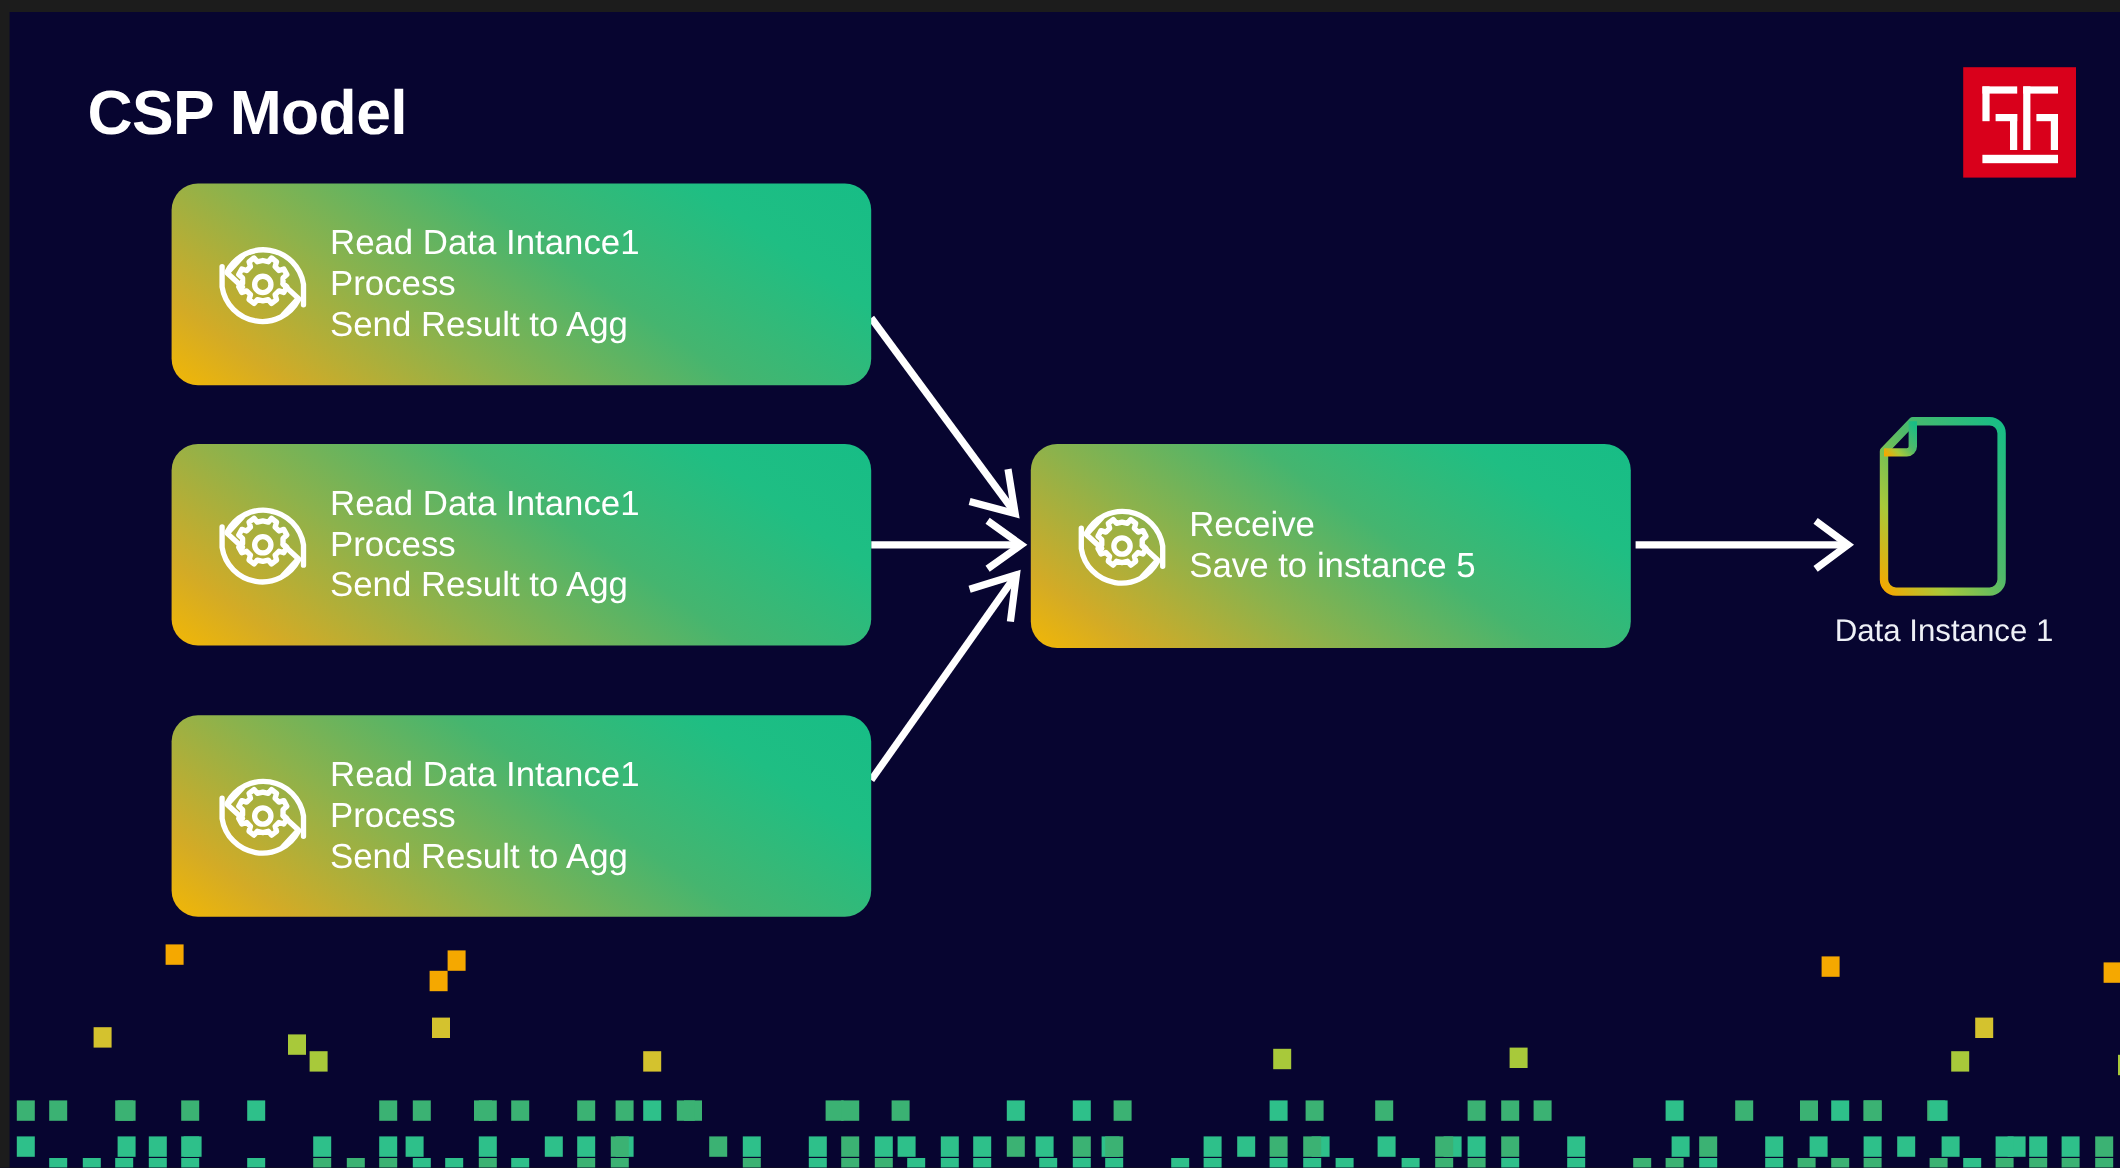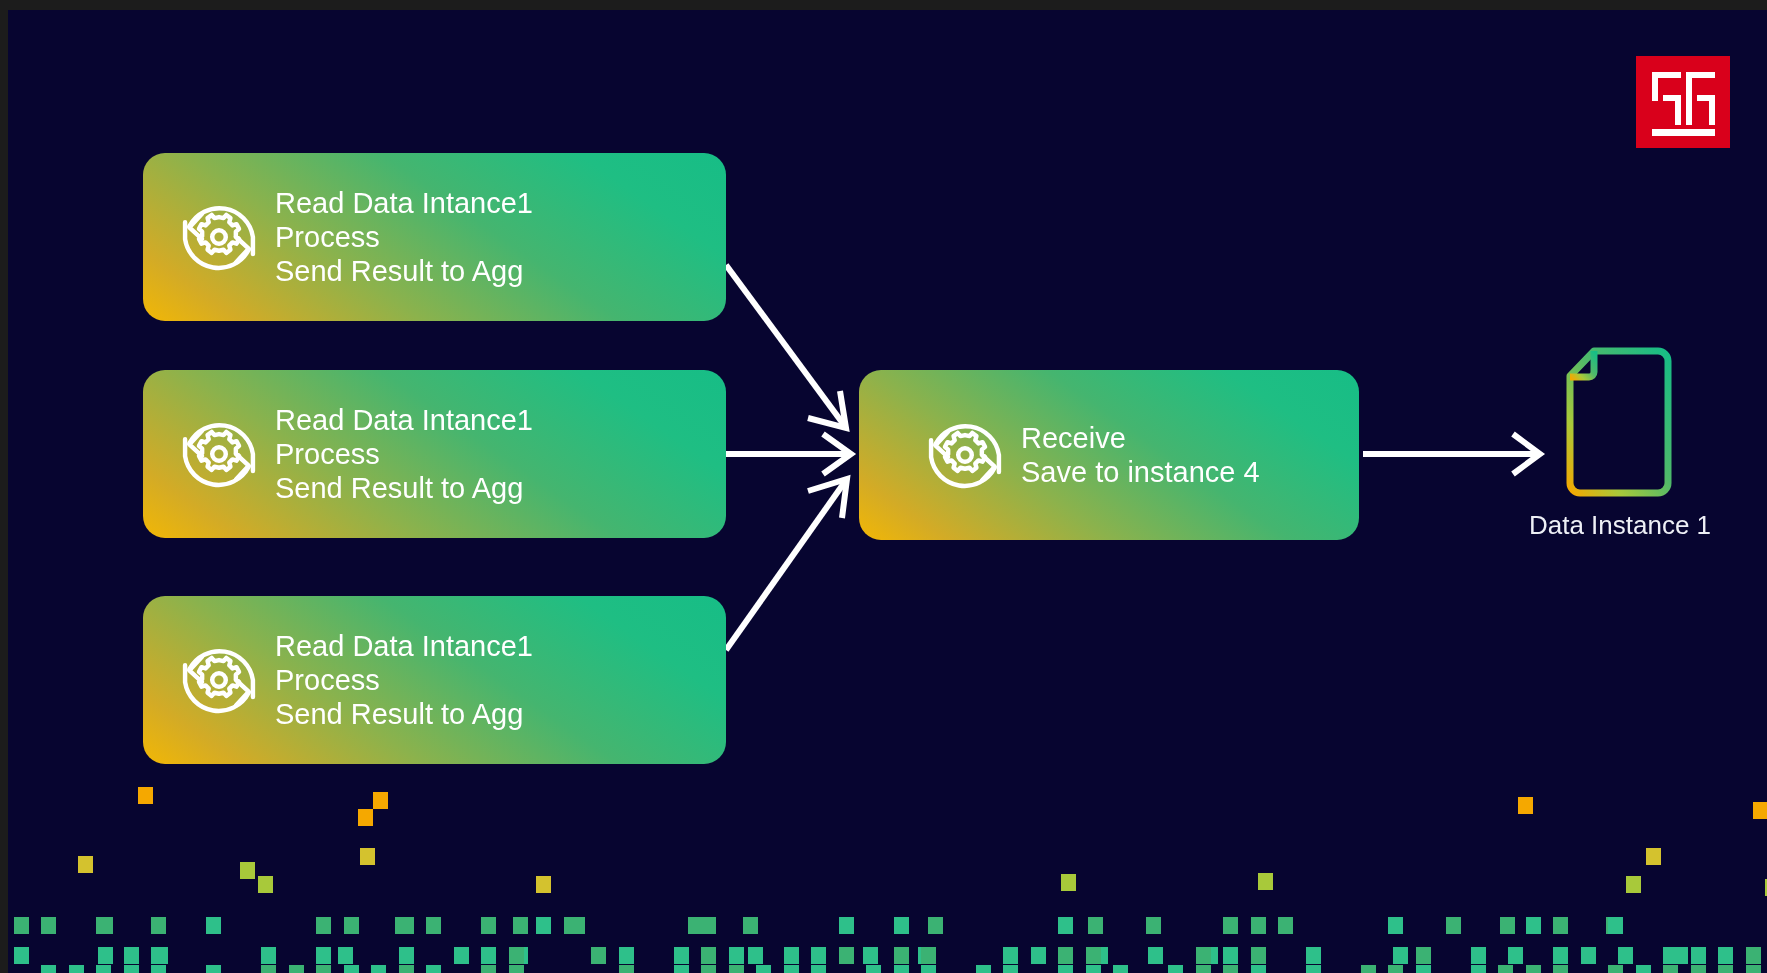--- a/index.html
+++ b/index.html
@@ -71,21 +71,21 @@
     font-size: 29px;
     line-height: 1.18;
     padding-right: 18px;
     font-family: "Liberation Sans", sans-serif;
   }
   .card .card-text .line { display: block; white-space: nowrap; }
 
   #card-p1 { left: 135px; top: 143px;  width: 583px; height: 168px; }
   #card-p2 { left: 135px; top: 360px;  width: 583px; height: 168px; }
   #card-p3 { left: 135px; top: 586px;  width: 583px; height: 168px; }
-  #card-agg { left: 851px; top: 360px; width: 500px; height: 170px; padding-left: 30px; }
+  #card-agg { left: 851px; top: 360px; width: 500px; height: 170px; }
 
   
   #arrows {
     position: absolute;
     left: 0; top: 0;
     width: 1759px; height: 963px;
     pointer-events: none;
   }
   
   #doc-icon {
@@ -118,20 +118,21 @@
     position: absolute;
     width: 15px;
     height: 17px;
   }
 </style>
 </head>
 <body>
 
 <div id="slide">
 
+  <div id="title">CSP Model</div>
 
   <div id="logo">
     <svg width="94" height="92" viewBox="0 0 94 92">
       <g fill="#ffffff">
 
         <rect x="16" y="16" width="29" height="6"></rect>
         <rect x="16" y="16" width="6" height="29"></rect>
         <rect x="27" y="39" width="18" height="6"></rect>
         <rect x="39" y="39" width="6" height="30"></rect>
 
@@ -238,21 +239,21 @@
           <polyline points="34 28 22 41 34 52"></polyline>
           <path d="M78 62 A32 32 0 0 1 18 52 L18 36"></path>
           <polyline points="66 74 78 61 66 50"></polyline>
           <path d="M56.4 50 a6.4 6.4 0 1 1 -12.8 0 a6.4 6.4 0 1 1 12.8 0"></path>
           <path d="M50 31.2 l4.3 1.0 2.6 -3.0 3.9 3.0 -1.1 3.9 3.0 3.0 3.8 -1.2 2.4 4.4 -3.0 2.7 0 4.2 3.0 2.7 -2.4 4.4 -3.8 -1.2 -3.0 3.0 1.1 3.9 -3.9 3.0 -2.6 -3.0 -4.3 1.0 -4.3 -1.0 -2.6 3.0 -3.9 -3.0 1.1 -3.9 -3.0 -3.0 -3.8 1.2 -2.4 -4.4 3.0 -2.7 0 -4.2 -3.0 -2.7 2.4 -4.4 3.8 1.2 3.0 -3.0 -1.1 -3.9 3.9 -3.0 2.6 3.0 z"></path>
         </g>
       </svg>
     </div>
     <div class="card-text">
       <span class="line">Receive</span>
-      <span class="line">Save to instance 4</span>
+      <span class="line">Save to instance 5</span>
     </div>
   </div>
 
   <div id="doc-icon">
     <svg width="118" height="152" viewBox="0 0 118 152">
       <defs>
         <linearGradient id="docgrad" x1="1" y1="0" x2="0" y2="1">
           <stop offset="0%" stop-color="#17bd86"></stop>
           <stop offset="45%" stop-color="#4fb96a"></stop>
           <stop offset="75%" stop-color="#a8c93a"></stop>

